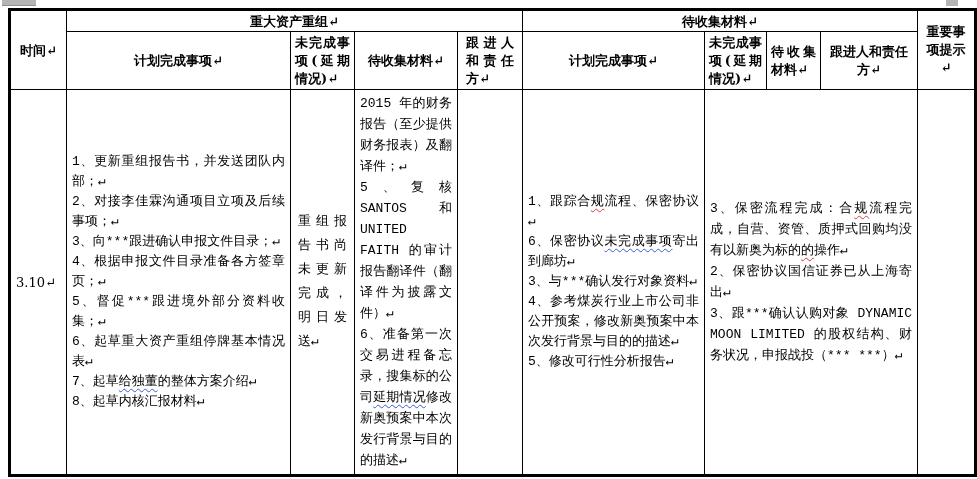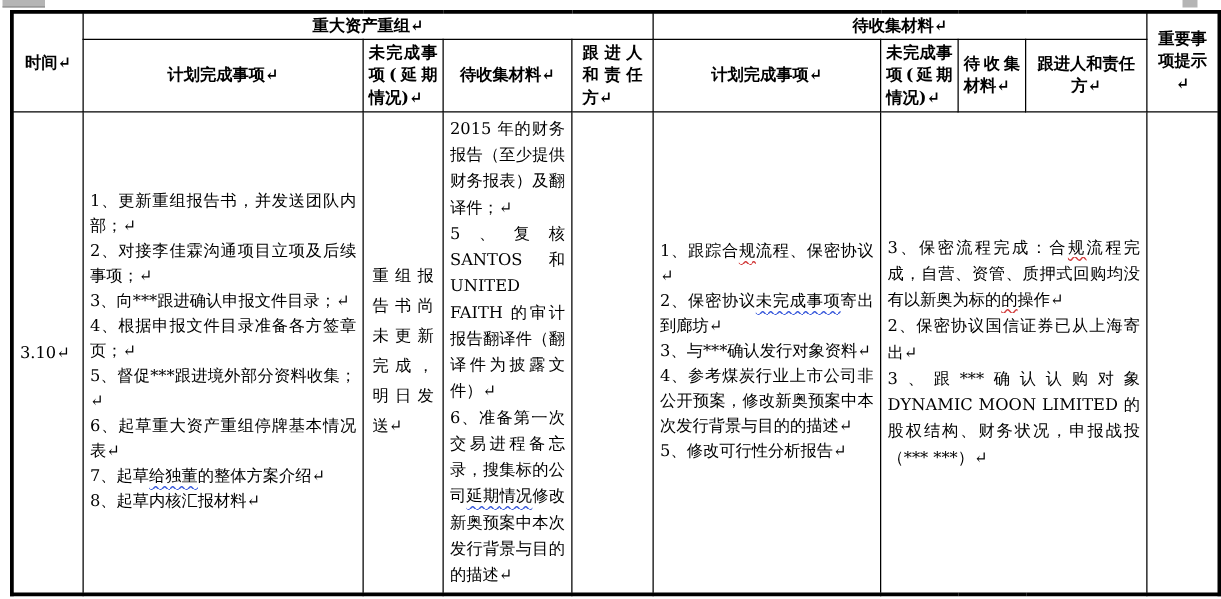--- a/index.html
+++ b/index.html
@@ -18,21 +18,21 @@
   }
   td{border:1px solid #000;overflow:hidden;vertical-align:middle;}
 
   .th{font-weight:bold;font-size:13px;line-height:17px;text-align:center;padding:1px 4px;}
   .th-tall{line-height:18px;}
   .th-narrow{text-align:justify;text-align-last:left;text-justify:inter-character;}
   .th-owner1{padding:1px 8px;}
   .th-owner2{padding:1px 9px;}
 
   .cell{font-size:13px;padding:2px 5px;}
-  .cell .para{text-align:justify;text-justify:inter-character;line-height:20px;}
+  .cell .para{text-align:justify;text-justify:inter-character;line-height:20px;font-family:Liberation Mono, monospace;}
   .cell-time{text-align:left;font-size:13px;}
   .cell-pending .para{line-height:24px;}
   .cell-pending{padding:2px 7px;}
   .cell-materials{vertical-align:top;padding:3px 5px;}
   .cell-materials .para{line-height:21px;}
   .cell-merged .para{line-height:21px;}
 
   .w-red{text-decoration:underline;text-decoration-style:wavy;text-decoration-color:#d23b3b;text-decoration-thickness:1px;text-underline-offset:3px;text-decoration-skip-ink:none;}
   .w-blue{text-decoration:underline;text-decoration-style:wavy;text-decoration-color:#3b5bdb;text-decoration-thickness:1px;text-underline-offset:3px;text-decoration-skip-ink:none;}
 </style>
@@ -89,21 +89,21 @@
             <div class="para"><span>重组报告书尚未更新完成，明日发送↵</span></div>
           </td>
       <td class="cell cell-materials">
             <div class="para"><span>2015 年的财务报告（至少提供财务报表）及翻译件；↵</span></div>
             <div class="para"><span>5、复核 SANTOS 和 UNITED FAITH 的审计报告翻译件（翻译件为披露文件）↵</span></div>
             <div class="para"><span>6、准备第一次交易进程备忘录，搜集标的公司</span><span class="w-blue">延期情况</span><span>修改新奥预案中本次发行背景与目的的描述↵</span></div>
           </td>
       <td class="cell"></td>
       <td class="cell">
             <div class="para"><span>1、跟踪合</span><span class="w-red">规</span><span>流程、保密协议↵</span></div>
-            <div class="para"><span>2、保密协议</span><span class="w-blue">未完成事项</span><span>寄出到廊坊↵</span></div>
+            <div class="para"><span>6、保密协议</span><span class="w-blue">未完成事项</span><span>寄出到廊坊↵</span></div>
             <div class="para"><span>3、与***确认发行对象资料↵</span></div>
             <div class="para"><span>4、参考煤炭行业上市公司非公开预案，修改新奥预案中本次发行背景与目的的描述↵</span></div>
             <div class="para"><span>5、修改可行性分析报告↵</span></div>
           </td>
       <td class="cell cell-merged" colspan="3">
             <div class="para"><span>3、保密流程完成：合</span><span class="w-red">规</span><span>流程完成，自营、资管、质押式回购均没有以新奥为标的</span><span class="w-red">的</span><span>操作↵</span></div>
             <div class="para"><span>2、保密协议国信证券已从上海寄出↵</span></div>
             <div class="para"><span>3、跟***确认认购对象 DYNAMIC MOON LIMITED 的股权结构、财务状况，申报战投（*** ***）↵</span></div>
           </td>
       <td class="cell"></td>

